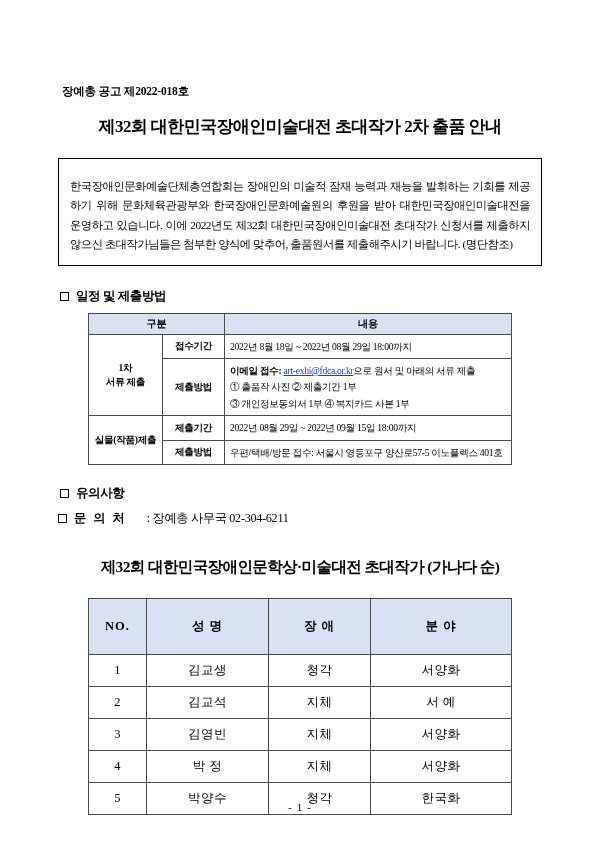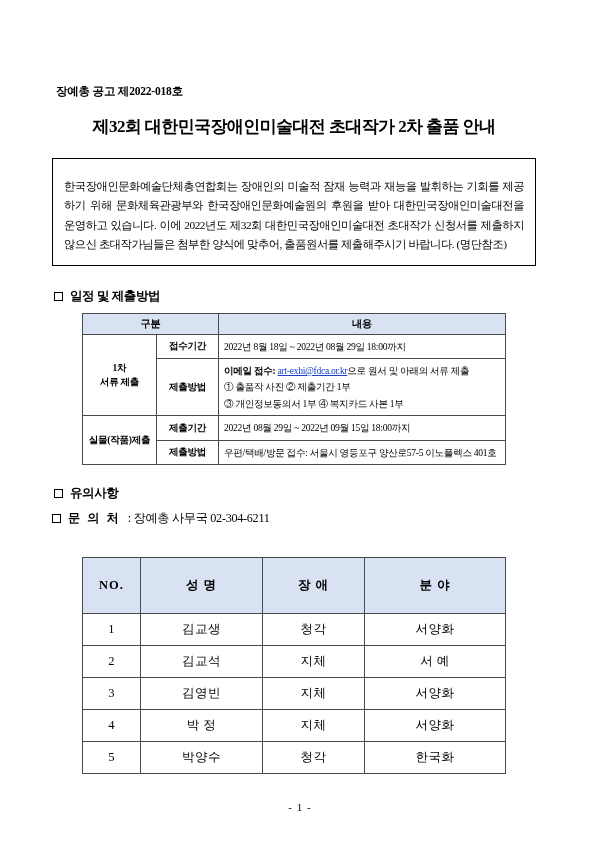--- a/index.html
+++ b/index.html
@@ -14,21 +14,21 @@
   .page {
     position: relative;
     width: 600px;
     height: 849px;
     background: #ffffff;
     margin: 0 auto;
     overflow: hidden;
   }
   .inner {
     position: absolute;
-    left: 52px;
+    left: 58px;
     top: 84px;
     width: 484px;
   }
 
   
   .doc-no {
     font-size: 11.5px;
     font-weight: bold;
     letter-spacing: -0.2px;
     color: #000;
@@ -258,23 +258,24 @@
 
     <div class="sec-head">
       <span class="box-mark"></span>
       <span>유의사항</span>
     </div>
 
 
     <div class="contact">
       <span class="box-mark"></span>
       <span class="c-label">문 의 처</span>
-      <span style="margin-left:7px;">: 장예총 사무국 02-304-6211</span>
+      <span style="margin-left:20px;">: 장예총 사무국 02-304-6211</span>
     </div>
 
+    <h2 class="artists-title">제32회 대한민국장애인문학상·미술대전 초대작가 (가나다 순)</h2>
 
     <table class="artists">
       <colgroup>
         <col class="col-no">
         <col class="col-name">
         <col class="col-dis">
         <col>
       </colgroup>
       <thead>
         <tr>

